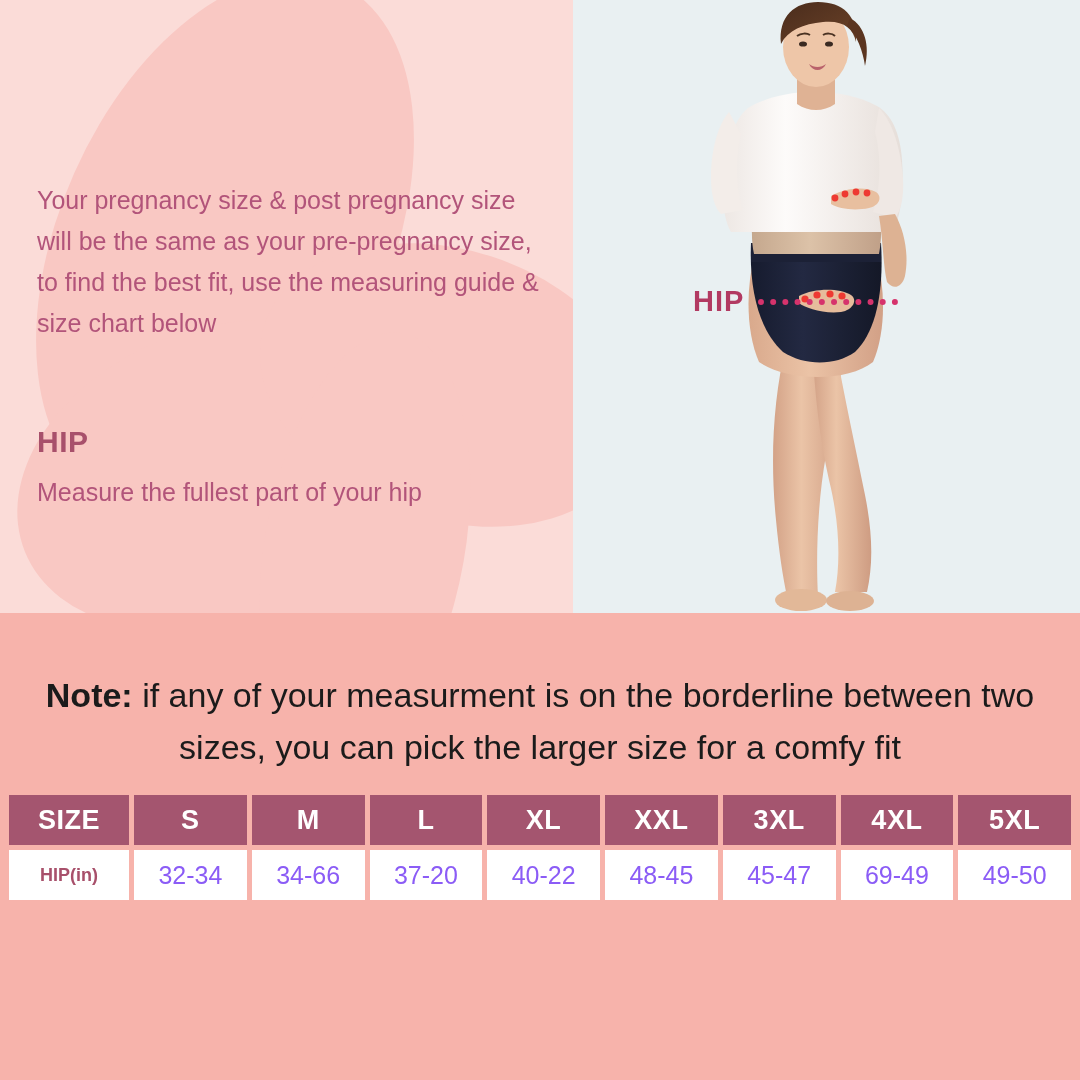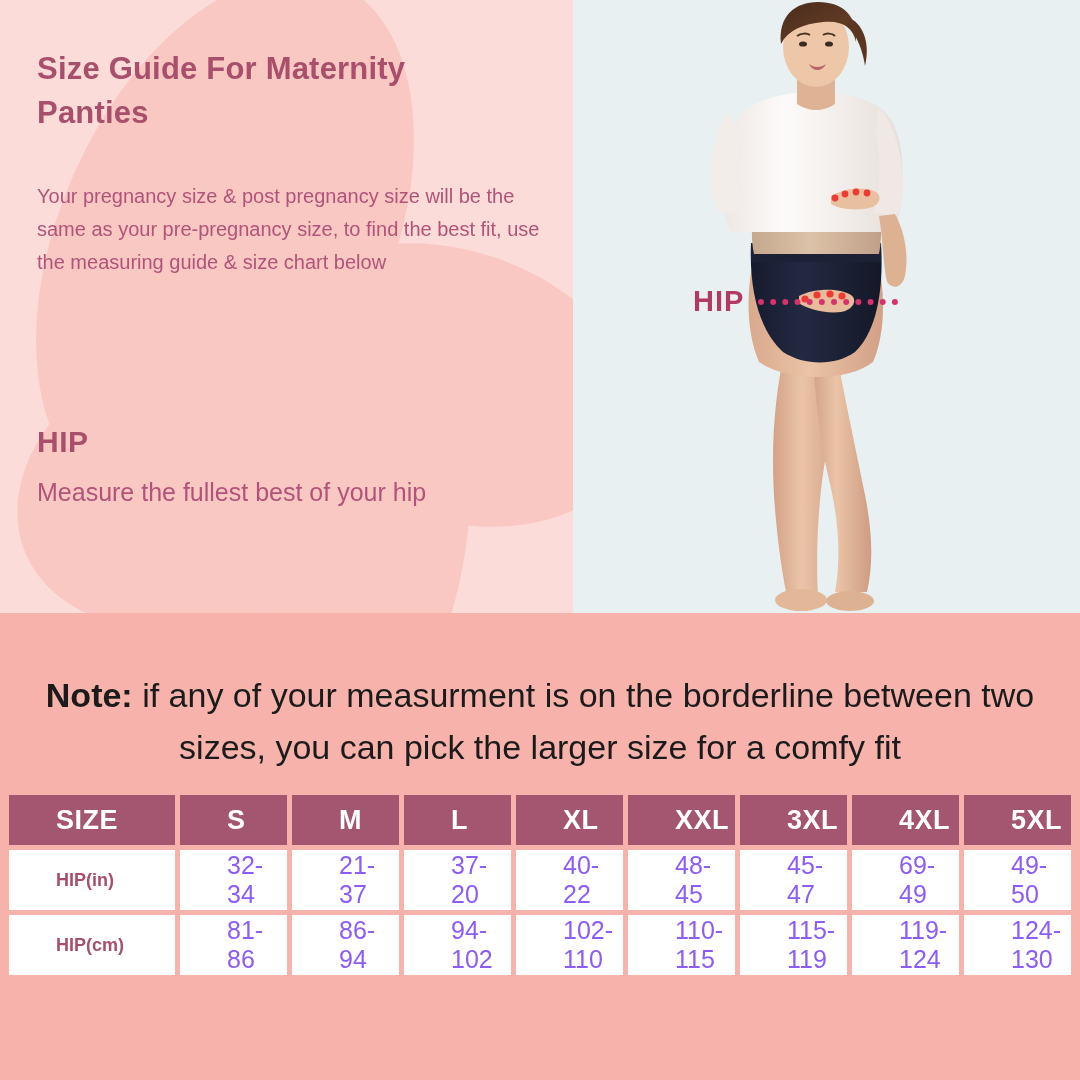--- a/index.html
+++ b/index.html
@@ -83,21 +83,21 @@
     font-size: 31px;
     font-weight: bold;
     line-height: 1.42;
     letter-spacing: 0.2px;
     color: #A8506B;
   }
   #guide-description {
     position: absolute;
     left: 37px; top: 180px;
     width: 510px;
-    font-size: 20px;
+    font-size: 25px;
     line-height: 1.64;
     color: #B2547A;
   }
   #hip-heading {
     position: absolute;
     left: 37px; top: 425px;
     font-size: 30px;
     font-weight: bold;
     letter-spacing: 0.5px;
     color: #A8506B;
@@ -161,24 +161,24 @@
   
   #size-table {
     position: absolute;
     left: 4px; top: 177px;
     width: 1072px;
     border-collapse: separate;
     border-spacing: 5px;
     table-layout: fixed;
   }
   #size-table td {
+    text-align: center;
     vertical-align: middle;
     height: 48px;
     font-size: 25px;
-    padding-left: 47px;
   }
   #size-table .col-label { width: 118px; }
   #size-table .hd {
     background: #A4556F;
     color: #FFFFFF;
     font-weight: bold;
     font-size: 27px;
     letter-spacing: 0.5px;
   }
   #size-table .cell {
@@ -199,24 +199,23 @@
 
   <div id="top-section">
 
     <div id="info-panel">
       <div class="blob" id="blob-a"></div>
       <div class="blob" id="blob-b"></div>
       <div class="blob" id="blob-c"></div>
       <div class="blob" id="blob-d"></div>
 
       <div id="info-content">
-        <div id="guide-title">Size Guide For Maternity Panties</div>
         <div id="guide-description">Your pregnancy size &amp; post pregnancy size will be the same as your pre-pregnancy size, to find the best fit, use the measuring guide &amp; size chart below</div>
         <div id="hip-heading">HIP</div>
-        <div id="hip-instruction">Measure the fullest best of your hip</div>
+        <div id="hip-instruction">Measure the fullest part of your hip</div>
       </div>
     </div>
 
     <div id="photo-panel">
 
       <svg id="model-photo" viewBox="0 0 507 613">
         <defs>
           <linearGradient id="skin" x1="0" y1="0" x2="1" y2="0">
             <stop offset="0%" stop-color="#D9A98C"></stop>
             <stop offset="45%" stop-color="#EBC3A6"></stop>
@@ -314,35 +313,24 @@
           <td class="hd">L</td>
           <td class="hd">XL</td>
           <td class="hd">XXL</td>
           <td class="hd">3XL</td>
           <td class="hd">4XL</td>
           <td class="hd">5XL</td>
         </tr>
         <tr>
           <td class="rowlabel col-label">HIP(in)</td>
           <td class="cell">32-34</td>
-          <td class="cell">21-37</td>
+          <td class="cell">34-66</td>
           <td class="cell">37-20</td>
           <td class="cell">40-22</td>
           <td class="cell">48-45</td>
           <td class="cell">45-47</td>
           <td class="cell">69-49</td>
           <td class="cell">49-50</td>
         </tr>
-        <tr>
-          <td class="rowlabel col-label">HIP(cm)</td>
-          <td class="cell">81-86</td>
-          <td class="cell">86-94</td>
-          <td class="cell">94-102</td>
-          <td class="cell">102-110</td>
-          <td class="cell">110-115</td>
-          <td class="cell">115-119</td>
-          <td class="cell">119-124</td>
-          <td class="cell">124-130</td>
-        </tr>
       </tbody>
     </table>
   </div>
 </div>
 
 </body></html>

